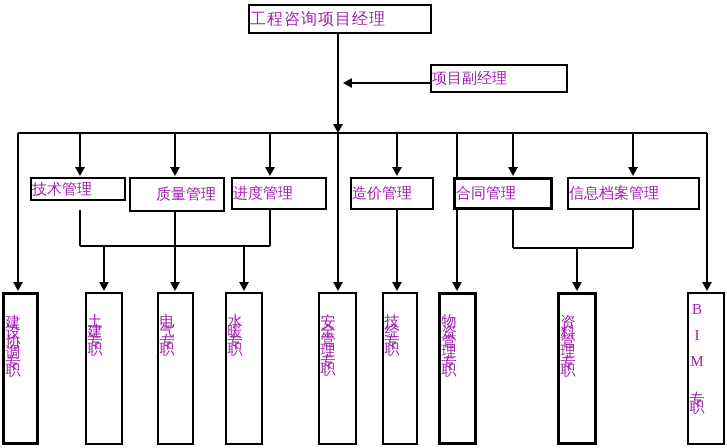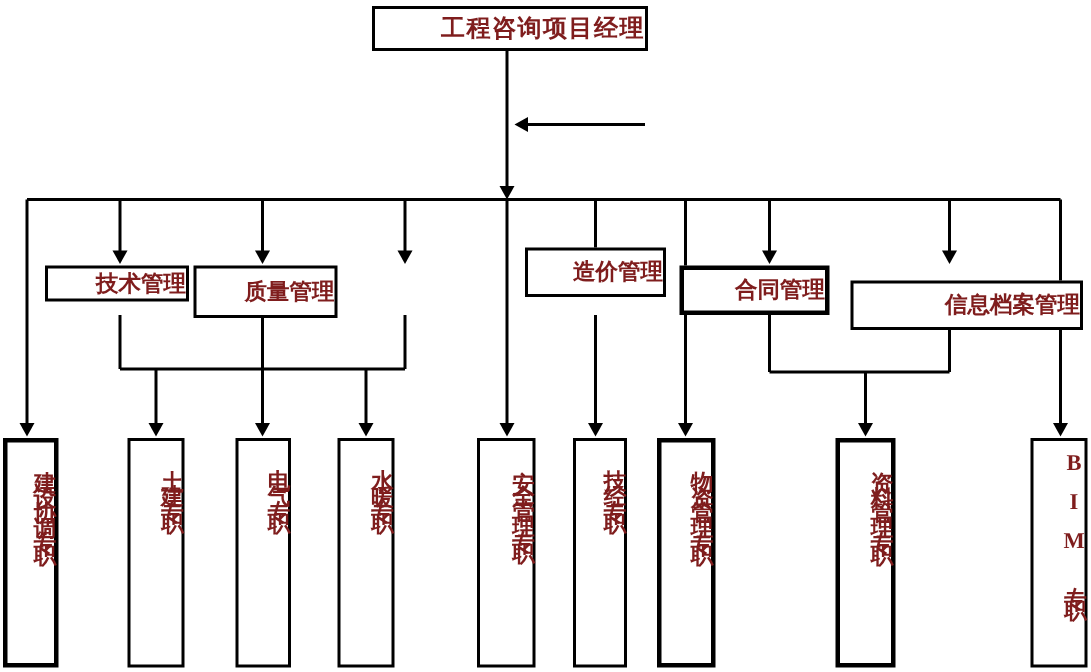--- a/index.html
+++ b/index.html
@@ -20,24 +20,24 @@
     left: 0;
     top: 0;
   }
   .box {
     position: absolute;
     box-sizing: border-box;
     border: 2px solid #000;
     background: #fff;
     display: flex;
     align-items: center;
-    justify-content: flex-end;
-    font-weight: bold;
+    justify-content: flex-start;
+    font-weight: normal;
     font-size: 15px;
-    color: #7f1d1d;
+    color: #a21caf;
     white-space: nowrap;
   }
   .box.bold {
     border-width: 3px;
   }
   .box.root {
     font-size: 16px;
     letter-spacing: 1px;
   }
   .vbox {
@@ -116,34 +116,40 @@
       <polygon points="452,282 462,282 457,291"></polygon>
       <polygon points="572,282 582,282 577,291"></polygon>
       <polygon points="702,282 712,282 707,291"></polygon>
     </g>
   </svg>
 
   <div class="box root" style="left:248px; top:4px; width:184px; height:30px;">
     <span>工程咨询项目经理</span>
   </div>
 
+  <div class="box" style="left:430px; top:64px; width:138px; height:29px;">
+    <span>项目副经理</span>
+  </div>
 
   <div class="box" style="left:30px; top:177px; width:96px; height:24px;">
     <span>技术管理</span>
   </div>
   <div class="box" style="left:129px; top:177px; width:96px; height:35px;padding-left:25px;">
     <span>质量管理</span>
   </div>
-  <div class="box" style="left:350px; top:165px; width:94px; height:33px;">
+  <div class="box" style="left:231px; top:177px; width:96px; height:33px;">
+    <span>进度管理</span>
+  </div>
+  <div class="box" style="left:350px; top:177px; width:84px; height:33px;">
     <span>造价管理</span>
   </div>
   <div class="box bold" style="left:453px; top:177px; width:100px; height:33px;">
     <span>合同管理</span>
   </div>
-  <div class="box" style="left:567px; top:187px; width:155px; height:33px;">
+  <div class="box" style="left:567px; top:177px; width:133px; height:33px;">
     <span>信息档案管理</span>
   </div>
 
   <div class="box vbox bold" style="left:2px; top:292px; width:37px; height:153px;">
     <span>建设协调专职</span>
   </div>
   <div class="box vbox" style="left:85px; top:292px; width:38px; height:153px;">
     <span>土建专职</span>
   </div>
   <div class="box vbox" style="left:157px; top:292px; width:37px; height:153px;">

